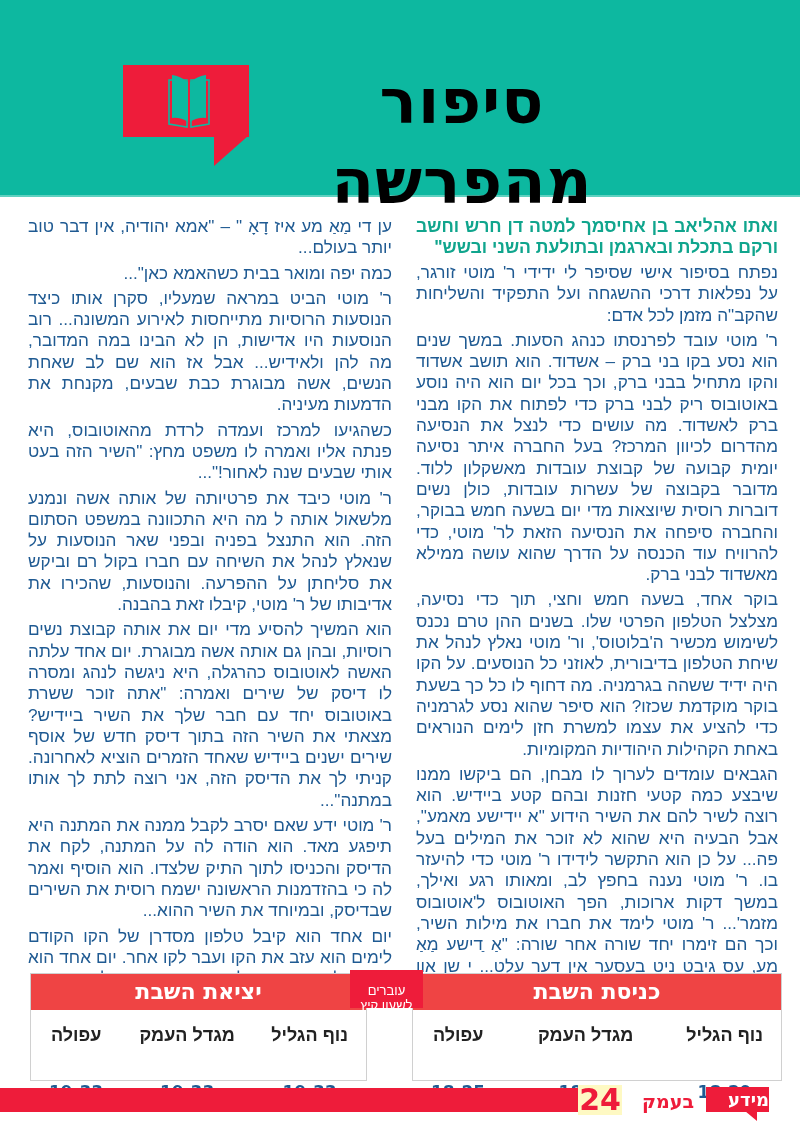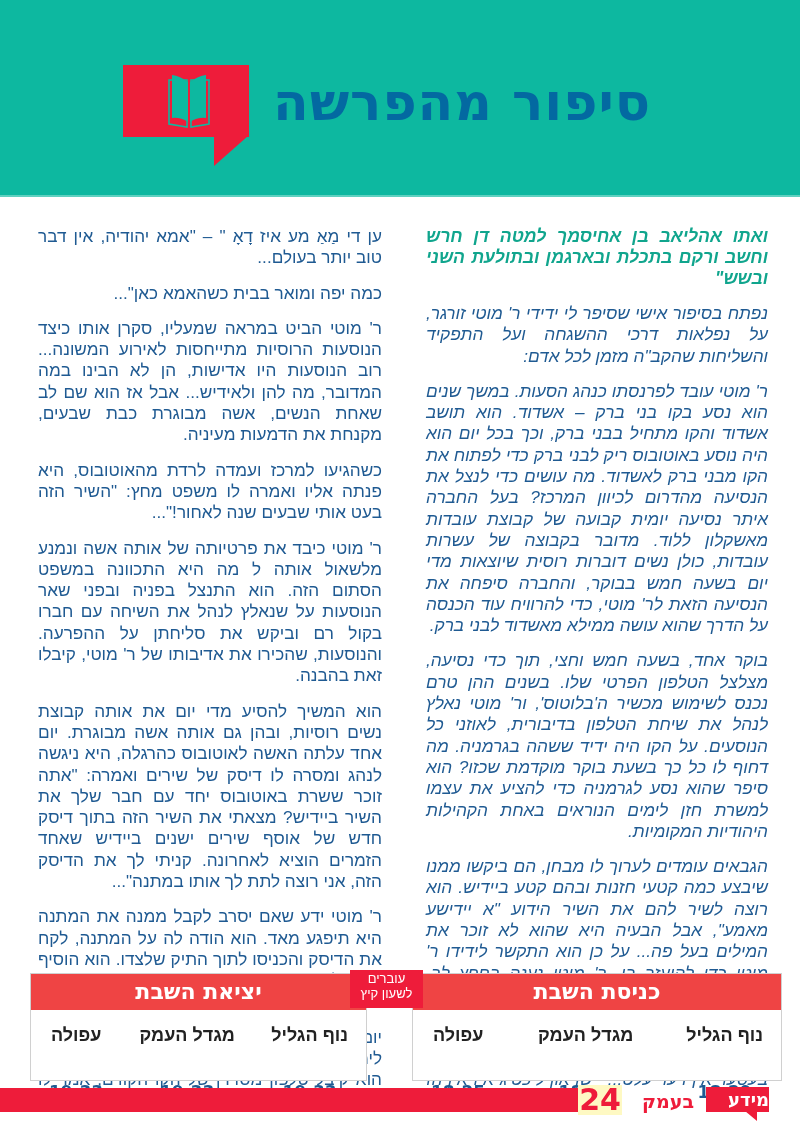--- a/index.html
+++ b/index.html
@@ -21,37 +21,37 @@
     .logo-tail2 {
       position: absolute; left: 215px; top: 136px;
       width: 34px; height: 30px;
       background: #ee1c3a;
       clip-path: polygon(0 0, 100% 0, 100% 100%);
       transform: scaleX(-1);
     }
     .book-icon { position: absolute; left: 166px; top: 72px; width: 46px; height: 58px; }
     .title {
       position: absolute; left: 262px; top: 62px; width: 400px; height: 80px;
-      color: #0369a1; font-size: 52px; font-weight: bold; direction: rtl; text-align: center;
+      color: #000000; font-size: 62px; font-weight: bold; direction: rtl; text-align: center;
       line-height: 80px; letter-spacing: 1px;
       font-family: "DejaVu Sans", sans-serif;
     }
 
     
     .col {
       position: absolute; top: 212px; direction: rtl; text-align: justify;
       font-size: 17.2px; line-height: 21.3px; color: #1f5a92;
       font-family: "Liberation Sans", sans-serif;
     }
-    .col-right { left: 412px; width: 370px; font-style: italic; }
+    .col-right { left: 412px; width: 370px; }
     .col-left { left: 24px; width: 372px; }
     .lead {
       color: #10a58d; font-weight: bold; font-size: 17.6px; line-height: 21px;
     }
-    .col p { margin: 14px; text-align-last: right; }
+    .col p { margin: 4px; text-align-last: right; }
     .col p.j { text-align-last: justify; }
 
     
     .times-box {
       position: absolute; top: 973px; height: 108px; background: #fff;
       border: 1px solid #d0d0d0;
     }
     .times-right { left: 412px; width: 370px; }
     .times-left { left: 30px; width: 337px; }
     .times-head {
@@ -62,21 +62,21 @@
     .times-row {
       display: flex; flex-direction: row-reverse; justify-content: space-between;
       padding: 14px 18px 0 18px; direction: rtl; gap: 16px;
     }
     .city { text-align: center; }
     .city-name { font-size: 18px; font-weight: bold; color: #222; line-height: 22px; }
     .city-time { font-size: 17px; font-weight: bold; color: #1f5a92; line-height: 20px; font-family: "DejaVu Sans", sans-serif; margin-top: 36px; }
     .dst-badge {
       position: absolute; left: 350px; top: 970px; width: 73px; height: 38px;
       background: #ee1c3a; color: #fff; font-size: 13px; line-height: 15px;
-      text-align: center; direction: rtl; padding-top: 1px;
+      text-align: center; direction: rtl; padding-top: 13px;
     }
 
     
     .footer-bar {
       position: absolute; left: 0; top: 1088px; width: 580px; height: 24px; background: #ee1c3a;
     }
     .page-num {
       position: absolute; left: 578px; top: 1085px; width: 44px; height: 30px;
       color: #ee1c3a; font-size: 30px; font-weight: bold; line-height: 30px; text-align: center;
       font-family: "DejaVu Sans", sans-serif;

